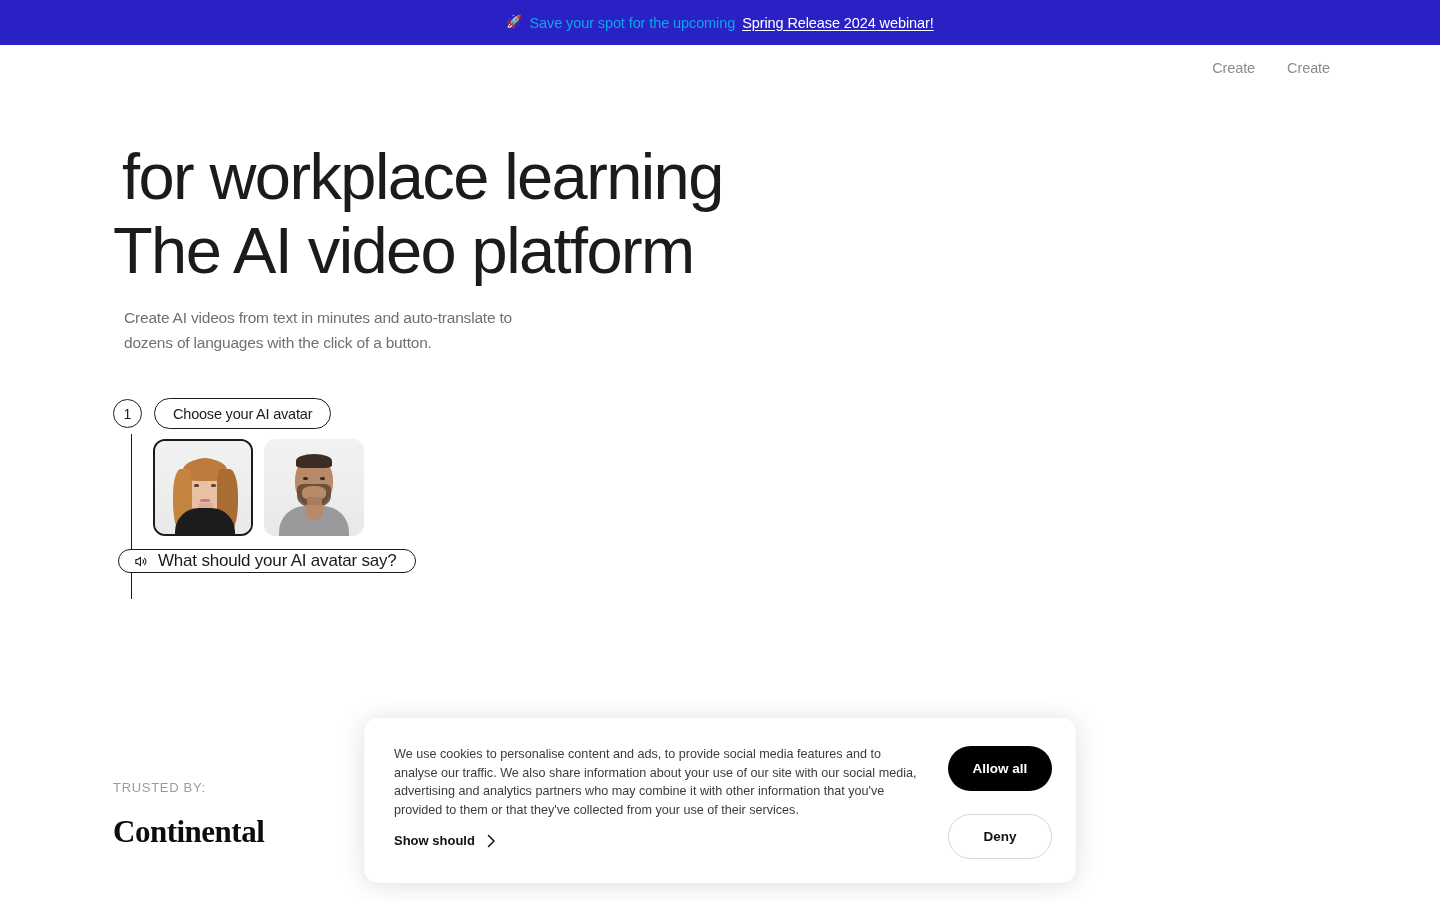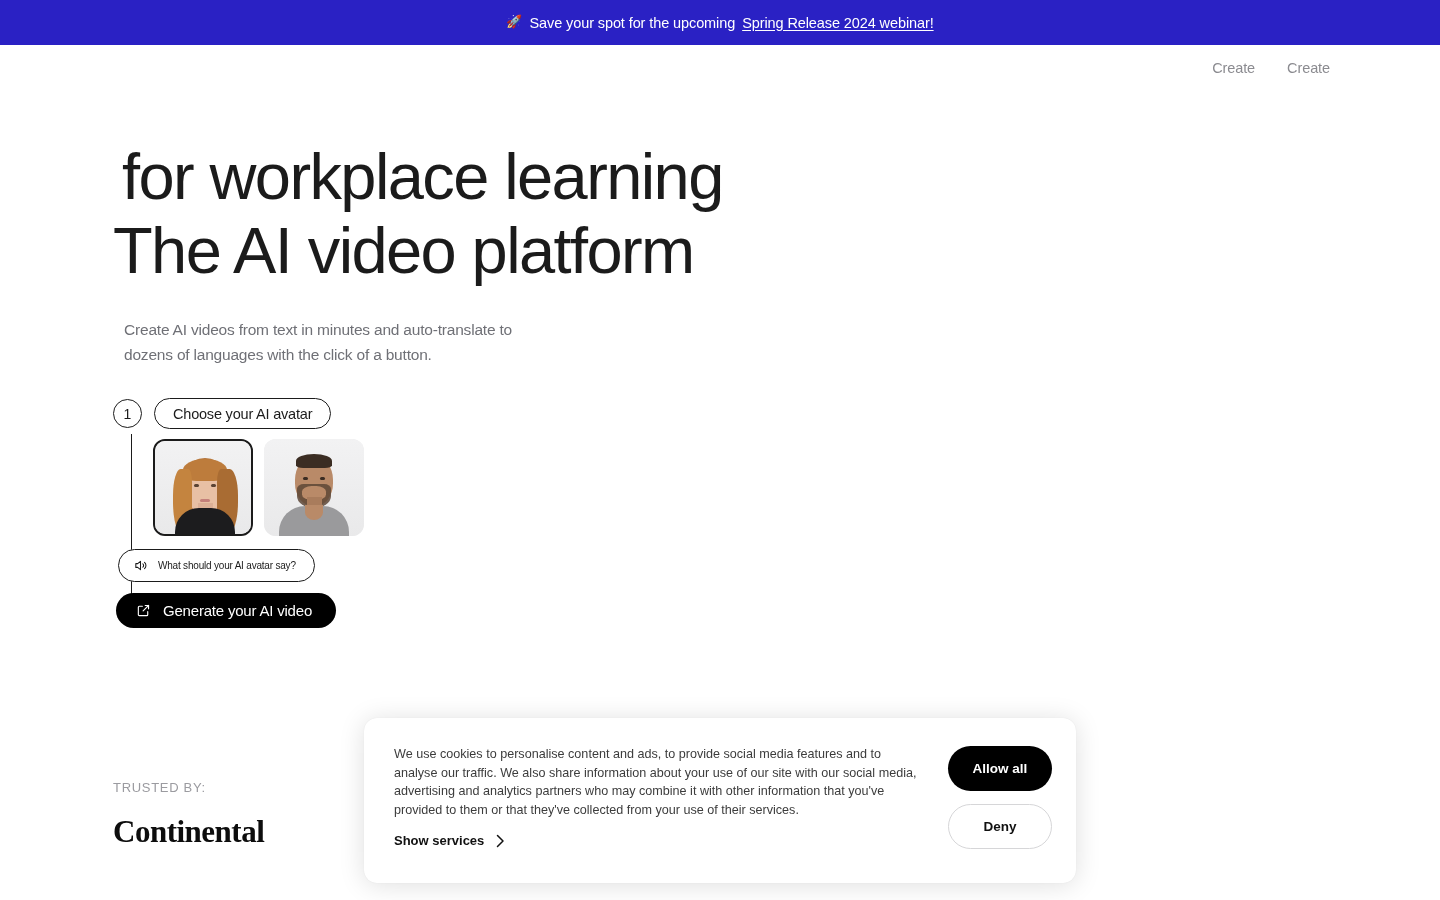--- a/index.html
+++ b/index.html
@@ -30,21 +30,21 @@
     background: #2A21C4;
     display: flex;
     align-items: center;
     justify-content: center;
     color: #ffffff;
     font-size: 14.5px;
     letter-spacing: -0.1px;
   }
   .banner-inner { display: flex; align-items: center; gap: 7px; }
   .rocket-icon { font-size: 13px; line-height: 1; display: inline-block; transform: translateY(-1px); }
-  .banner-text { color: #ffffff; }
+  .banner-text { color: #0ea5e9; }
   .banner-link {
     color: #ffffff;
     text-decoration: underline;
     text-underline-offset: 2px;
     cursor: pointer;
   }
 
   
   .header {
     position: absolute;
@@ -71,21 +71,21 @@
     font-size: 65px;
     line-height: 74px;
     font-weight: 300;
     color: #1b1b1b;
     letter-spacing: -1.6px;
   }
   .headline-line { display: block; white-space: nowrap; }
   .headline-line.l2 { padding-left: 9px; }
 
   .subhead {
-    margin-top: 29px;
+    margin-top: 17px;
     margin-left: 11px;
     font-size: 15.5px;
     line-height: 25px;
     color: #6f7076;
     max-width: 440px;
     letter-spacing: -0.2px;
   }
   .subhead-line { display: block; }
 
   
@@ -169,21 +169,21 @@
   .f2 .hair-top { left: 32px; top: 15px; width: 36px; height: 14px; background: #3b2d23; border-radius: 50% 50% 20% 20%; }
   .f2 .beard { left: 33px; top: 45px; width: 34px; height: 24px; background: #5d4636; border-radius: 20% 20% 50% 50%; opacity: .85; }
   .f2 .skin-chin { left: 38px; top: 47px; width: 24px; height: 14px; background: #b98a68; border-radius: 40%; }
   .f2 .neck { left: 43px; top: 58px; width: 15px; height: 15px; background: #a97c5c; }
   .f2 .shirt { left: 15px; bottom: 0; width: 70px; height: 30px; background: #9a9a9c; border-radius: 26px 26px 0 0; }
   .f2 .vneck { left: 41px; bottom: 16px; width: 18px; height: 15px; background: #b98a68; border-radius: 0 0 50% 50%; }
   .f2 .eye-l { left: 39px; top: 38px; width: 5px; height: 2.5px; background: #3b2d23; border-radius: 2px; }
   .f2 .eye-r { left: 56px; top: 38px; width: 5px; height: 2.5px; background: #3b2d23; border-radius: 2px; }
 
   .say-row { position: relative; margin-top: 13px; margin-left: 5px; z-index: 2; }
-  .say-pill { height: 33px; padding: 0 18px 0 14px; font-size: 10px; }
+  .say-pill { height: 24px; padding: 0 18px 0 14px; font-size: 17px; }
 
   .cta-row { position: relative; margin-top: 11px; margin-left: 3px; z-index: 2; }
   .cta-button {
     display: inline-flex;
     align-items: center;
     gap: 12px;
     height: 35px;
     padding: 0 24px 0 20px;
     border-radius: 999px;
     background: #000000;
@@ -260,21 +260,21 @@
     color: #111111;
     cursor: pointer;
   }
   .chev { display: block; }
 
   .cookie-right {
     margin-left: auto;
     padding-top: 1px;
     display: flex;
     flex-direction: column;
-    gap: 13px;
+    gap: 23px;
     align-items: center;
   }
   .btn-allow, .btn-deny {
     width: 104px;
     height: 45px;
     border-radius: 999px;
     font-size: 13.5px;
     font-weight: bold;
     cursor: pointer;
     font-family: "Liberation Sans", sans-serif;
@@ -359,47 +359,35 @@
           <svg class="icon-svg" width="15" height="15" viewBox="0 0 16 16" fill="none" stroke="#1b1b1b" stroke-width="1.1" stroke-linecap="round" stroke-linejoin="round">
             <path d="M3 6h2l3-2.5v9L5 10H3z" fill="none"></path>
             <path d="M10.5 6.2a2.4 2.4 0 0 1 0 3.6"></path>
             <path d="M12.3 4.6a4.6 4.6 0 0 1 0 6.8"></path>
           </svg>
         </span>
         <span>What should your AI avatar say?</span>
       </div>
     </div>
 
-    <div class="cta-row">
-      <button class="cta-button">
-        <span>
-          <svg class="icon-svg" width="15" height="15" viewBox="0 0 16 16" fill="none" stroke="#ffffff" stroke-width="1.2" stroke-linecap="round" stroke-linejoin="round">
-            <path d="M12.5 9.2v3.3a1 1 0 0 1-1 1H3.5a1 1 0 0 1-1-1V4.5a1 1 0 0 1 1-1h3.3"></path>
-            <path d="M9.8 2.6h3.6v3.6"></path>
-            <path d="M13.4 2.6 7.6 8.4"></path>
-          </svg>
-        </span>
-        <span>Generate your AI video</span>
-      </button>
-    </div>
 
   </div>
 
   <div class="trusted">
     <div class="trusted-label">TRUSTED BY:</div>
     <div class="logo-row">
       <div class="continental">Continental</div>
     </div>
   </div>
 
   <div class="cookie">
     <div class="cookie-left">
       <div class="cookie-text">We use cookies to personalise content and ads, to provide social media features and to analyse our traffic. We also share information about your use of our site with our social media, advertising and analytics partners who may combine it with other information that you've provided to them or that they've collected from your use of their services.</div>
       <div class="show-details">
-        <span>Show services</span>
+        <span>Show should</span>
         <span>
           <svg class="chev" width="9" height="14" viewBox="0 0 9 14" fill="none" stroke="#111111" stroke-width="1.5" stroke-linecap="round" stroke-linejoin="round">
             <path d="M1.5 1.5 7 7l-5.5 5.5"></path>
           </svg>
         </span>
       </div>
     </div>
     <div class="cookie-right">
       <button class="btn-allow">Allow all</button>
       <button class="btn-deny">Deny</button>

